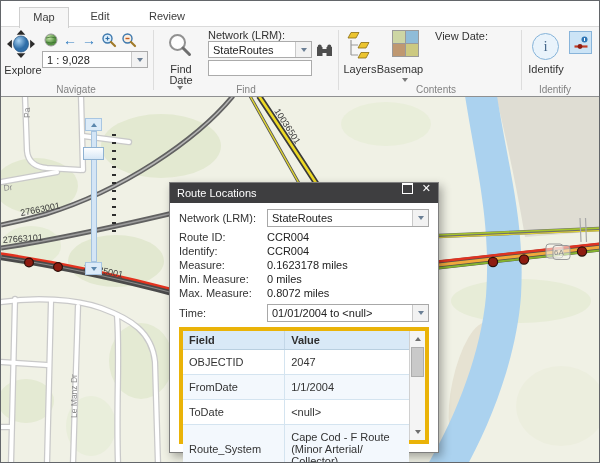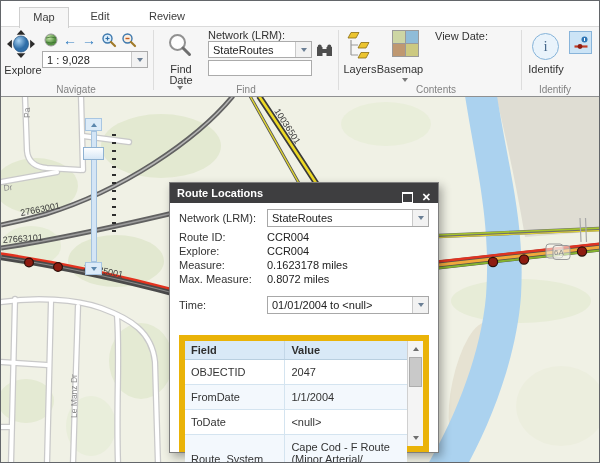--- a/index.html
+++ b/index.html
@@ -48,36 +48,36 @@
             border-bottom:4px solid #5b87ad;}
   .tri-dn-s{width:0;height:0;border-left:3.5px solid transparent;border-right:3.5px solid transparent;
             border-top:4px solid #5b87ad;}
   .sl-track{position:absolute;width:6px;background:#d4e5f5;border:1px solid #a5c3df;box-sizing:border-box;}
   .sl-handle{position:absolute;width:21px;height:13px;box-sizing:border-box;border:1px solid #8fb2d2;
              background:linear-gradient(#fdfeff,#d7e7f6);}
   .sl-ticks{position:absolute;width:4px;background:repeating-linear-gradient(#2e2e2e 0 2px,transparent 2px 8px);}
   
   .dialog{position:absolute;left:168px;top:181px;width:270px;height:271px;box-sizing:border-box;
           background:#fff;border:1px solid #7e7e7e;box-shadow:3px 4px 9px rgba(0,0,0,.32);z-index:5;}
-  .dlg-title{height:20px;background:#3e3e40;color:#fff;font-size:11px;font-weight:bold;line-height:20px;
-             padding:0 7px;display:flex;align-items:flex-end;}
+  .dlg-title{height:20px;background:#3e3e40;color:#fff;font-size:11px;font-weight:normal;line-height:20px;
+             padding:0 7px;display:flex;align-items:flex-start;}
   .dlg-title .ttl{flex:1;}
   .dlg-max{width:9px;height:8px;border:1px solid #fff;border-top-width:2px;margin-right:9px;}
   .dlg-close{color:#fff;font-size:11px;line-height:11px;}
   .dlg-body{padding:5px 9px 0 9px;font-size:11px;color:#333;}
   .frow{display:flex;align-items:center;height:14px;}
   .frow .lab{width:88px;flex:none;}
   .frow .val{color:#222;}
   .dcombo{flex:1;box-sizing:border-box;background:#fff;border:1px solid #a8a8a8;height:18px;
           display:flex;align-items:center;font-size:11px;color:#222;}
   .dcombo .val{flex:1;padding:0 4px;}
   .combo-row{display:flex;align-items:center;height:20px;margin-bottom:2px;}
   .combo-row .lab{width:88px;flex:none;}
   
-  .tblwrap{display:flex;margin-top:20px;border:6px solid #eab308;height:117px;box-sizing:border-box;}
+  .tblwrap{display:flex;margin-top:4px;border:4px solid #eab308;height:117px;box-sizing:border-box;}
   .dtable{flex:1;border-collapse:collapse;font-size:11px;table-layout:fixed;}
   .dtable th{background:#d9e9f7;color:#2f2f2f;font-weight:bold;text-align:left;padding:2px 6px;height:14px;
              border-bottom:1px solid #b9cfe0;}
   .dtable th:first-child{border-right:1px solid #c3d7e8;width:45%;}
   .dtable td{padding:6px 6px;border-bottom:1px solid #d4e4f0;color:#333;vertical-align:middle;}
   .dtable td:first-child{border-right:1px solid #d4e4f0;}
   .dtable tr.alt td{background:#f3f8fd;}
   .dscroll{width:15px;flex:none;background:#f4f4f4;border-left:1px solid #d0d0d0;position:relative;}
   .dscroll .up,.dscroll .dn{position:absolute;left:0;right:0;height:12px;display:flex;align-items:center;justify-content:center;}
   .dscroll .up{top:2px;} .dscroll .dn{bottom:2px;}
@@ -374,32 +374,36 @@
           <span class="cbo-arrow">
               <span class="tri-down"></span>
             </span>
         </span>
       </div>
       <div class="frow">
         <span class="lab">Route ID:</span>
         <span class="val">CCR004</span>
       </div>
       <div class="frow">
-        <span class="lab">Explore:</span>
+        <span class="lab">Identify:</span>
         <span class="val">CCR004</span>
       </div>
       <div class="frow">
         <span class="lab">Measure:</span>
         <span class="val">0.1623178 miles</span>
       </div>
       <div class="frow">
+        <span class="lab">Min. Measure:</span>
+        <span class="val">0 miles</span>
+      </div>
+      <div class="frow">
         <span class="lab">Max. Measure:</span>
         <span class="val">0.8072 miles</span>
       </div>
-      <div class="combo-row" style="margin-top:9px;">
+      <div class="combo-row" style="margin-top:3px;">
         <span class="lab">Time:</span>
         <span class="dcombo">
           <span class="val">01/01/2004 to &lt;null&gt;</span>
           <span class="cbo-arrow">
               <span class="tri-down"></span>
             </span>
         </span>
       </div>
 
       <div class="tblwrap">

